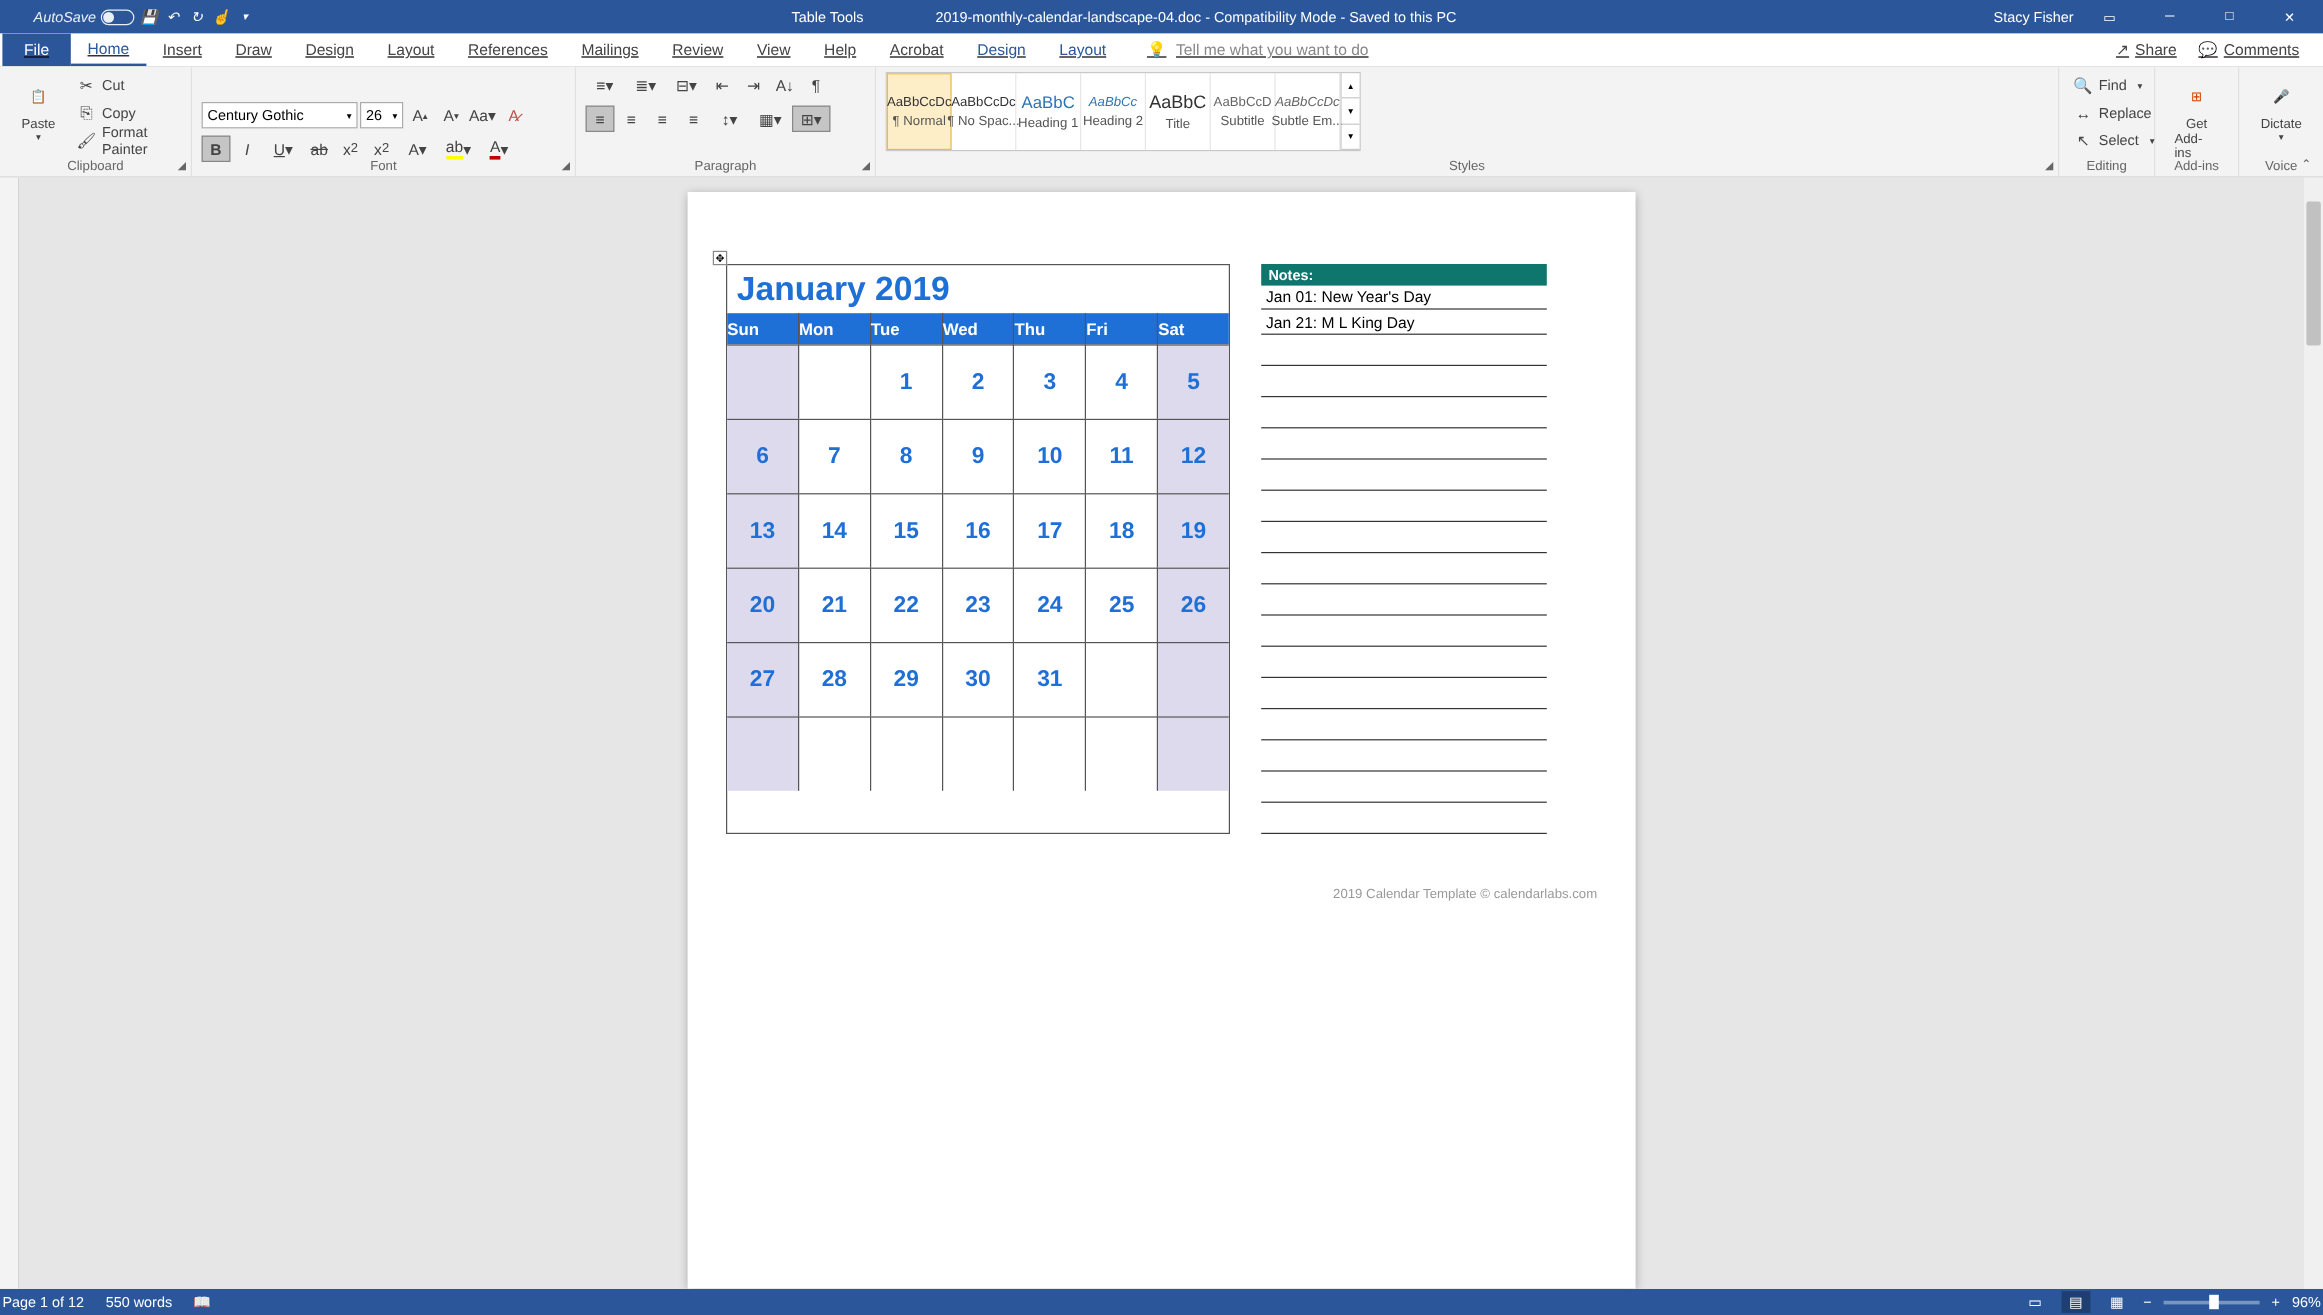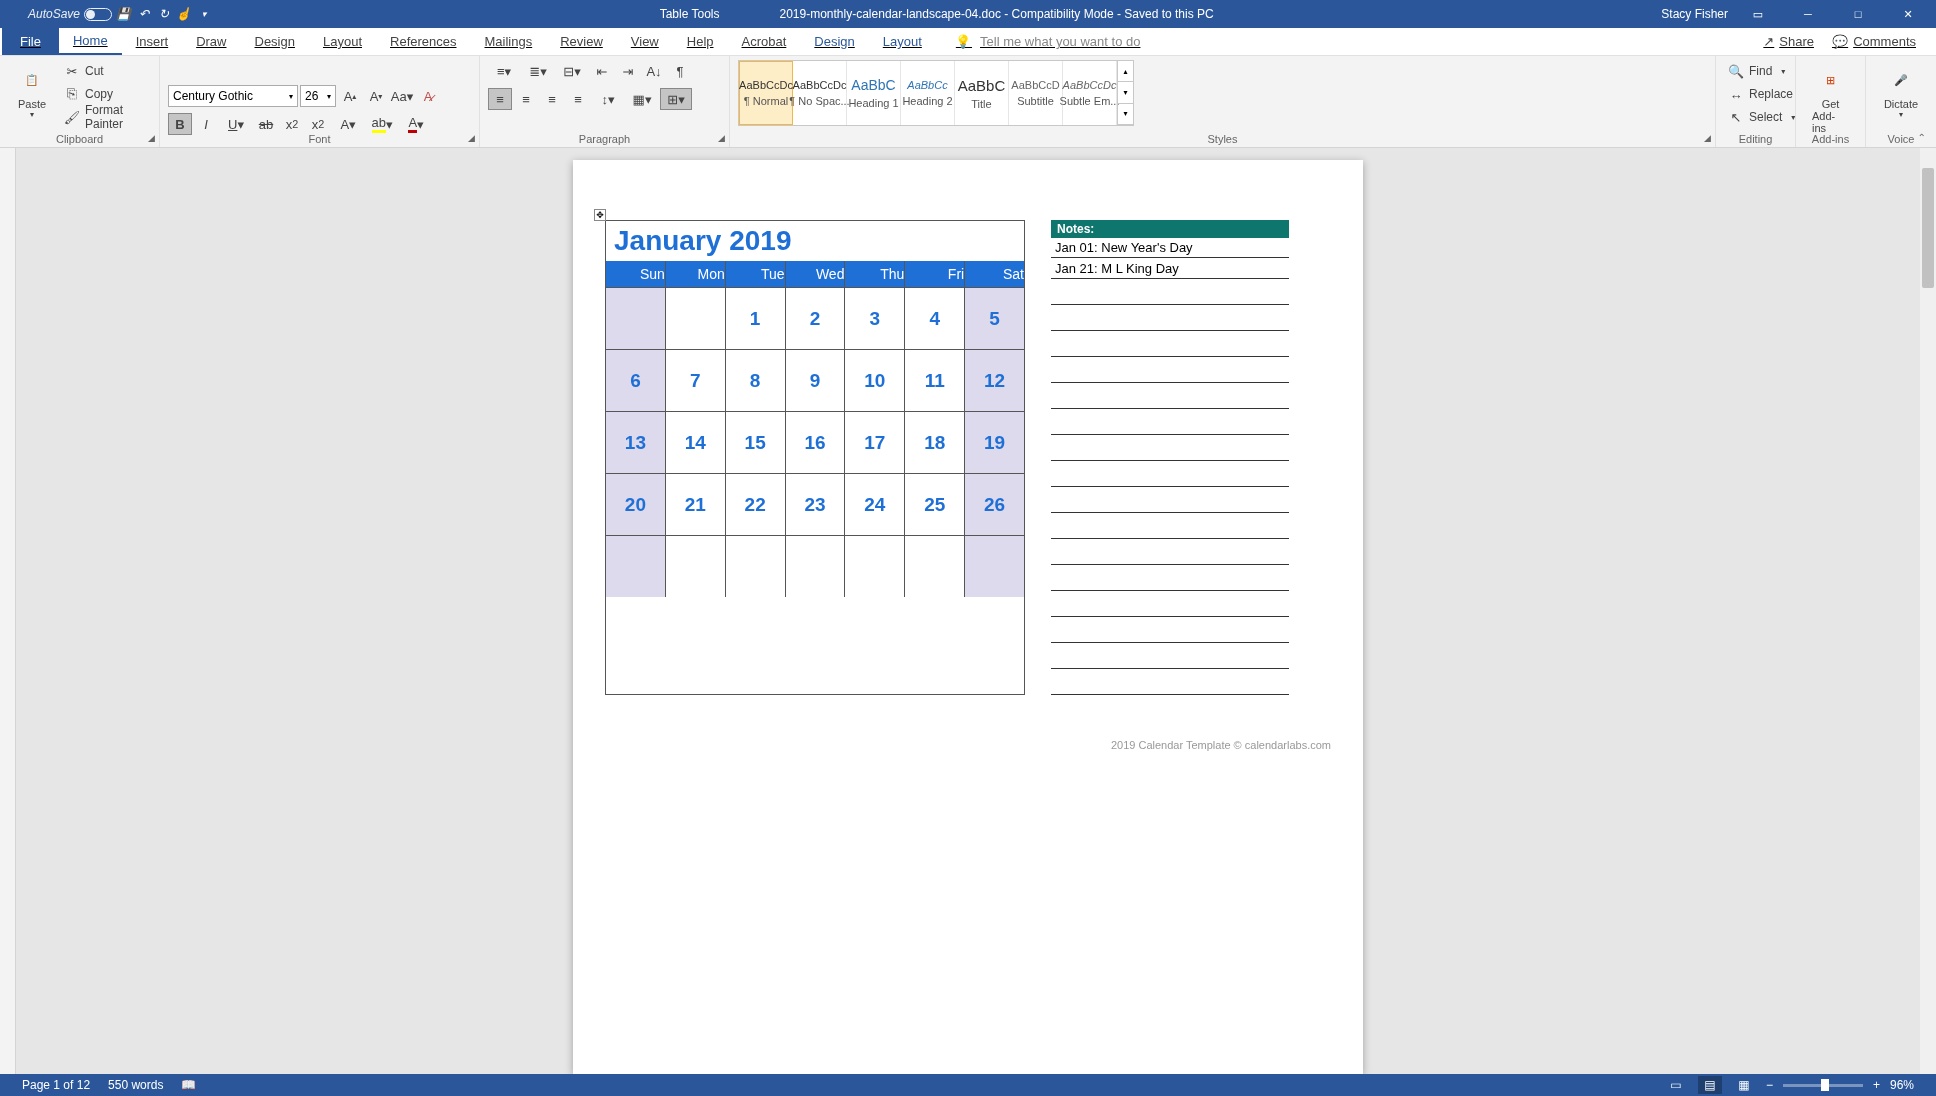--- a/index.html
+++ b/index.html
@@ -61,36 +61,36 @@
 .page { width: 790px; min-height: 612px; background: #fff; box-shadow: 0 2px 8px rgba(0,0,0,0.3); padding: 60px 32px 40px; position: relative; }
 .scroll-v { position: absolute; right: 0; top: 0; width: 16px; height: 100%; background: #f0f0f0; }
 .scroll-thumb { position: absolute; right: 2px; top: 20px; width: 12px; height: 120px; background: #c1c1c1; border-radius: 2px; }
 
 
 .doc-content { display: flex; gap: 26px; }
 .calendar { border: 1px solid #555; width: 420px; font-family: 'Century Gothic', sans-serif; position:relative; }
 .table-handle { position:absolute; left:-12px; top:-12px; width:12px;height:12px;border:1px solid #888;background:#fff;font-size:9px;display:flex;align-items:center;justify-content:center;}
 .cal-title { color: #1e6fd6; font-size: 28px; font-weight: bold; padding: 4px 8px; font-family: 'Century Gothic', sans-serif;}
 .cal-head { display: flex; background: #1e6fd6; }
-.cal-head div { flex: 1; text-align: right; color: #fff; font-weight: normal; padding: 5px 0; border-right: 1px solid #555; font-size: 14px;}
+.cal-head div { flex: 1; text-align: left; color: #fff; font-weight: bold; padding: 5px 0; border-right: 1px solid #555; font-size: 14px;}
 .cal-head div:last-child { border-right: none; }
 .cal-row { display: flex; height: 62px; }
 .cal-cell { flex: 1; border-top: 1px solid #555; border-right: 1px solid #555; display: flex; align-items: center; justify-content: center; font-size: 19px; font-weight: bold; color: #1e6fd6; font-family: 'Century Gothic', sans-serif; }
 .cal-cell:last-child { border-right: none; }
 .cal-cell.shade { background: #dedaed; }
 
 .notes-pane { width: 238px; font-family: 'Century Gothic', sans-serif; }
 .notes-head { background: #0f766e; color: #fff; font-weight: bold; padding: 2px 6px; font-size: 12px; }
 .note-line { border-bottom: 1px solid #333; font-size: 13px; padding: 2px 4px; min-height: 20px; margin-bottom: 1px;}
 .note-blank { border-bottom: 1px solid #333; height: 20px; margin-top: 6px; }
 
 .footer-credit { text-align: right; margin-top: 44px; font-size: 11px; color: #999; }
 
 
-.statusbar { height: 22px; background: #2b579a; color: #fff; display: flex; align-items: center; font-size: 12px; padding: 0 22px; }
+.statusbar { height: 22px; background: #2b579a; color: #fff; display: flex; align-items: center; font-size: 12px; padding: 0 2px; }
 .statusbar-left { display: flex; gap: 18px; }
 .statusbar-right { margin-left: auto; display: flex; align-items: center; gap: 10px; }
 .view-btn { width: 24px; height: 18px; display: flex; align-items: center; justify-content: center; cursor: pointer; }
 .view-btn.active { background: #1e3f6f; }
 .zoom-slider { width: 80px; height: 3px; background: #7a96c0; position: relative; }
 .zoom-handle { position: absolute; width: 8px; height: 12px; background: #fff; top: -5px; left: 38px; }
 </style>
 </head>
 <body>
 
@@ -371,20 +371,29 @@
             <div class="cal-row">
               <div class="cal-cell shade">20</div>
               <div class="cal-cell">21</div>
               <div class="cal-cell">22</div>
               <div class="cal-cell">23</div>
               <div class="cal-cell">24</div>
               <div class="cal-cell">25</div>
               <div class="cal-cell shade">26</div>
             </div>
             <div class="cal-row">
+              <div class="cal-cell shade">27</div>
+              <div class="cal-cell">28</div>
+              <div class="cal-cell">29</div>
+              <div class="cal-cell">30</div>
+              <div class="cal-cell">31</div>
+              <div class="cal-cell"></div>
+              <div class="cal-cell shade"></div>
+            </div>
+            <div class="cal-row">
               <div class="cal-cell shade"></div>
               <div class="cal-cell"></div>
               <div class="cal-cell"></div>
               <div class="cal-cell"></div>
               <div class="cal-cell"></div>
               <div class="cal-cell"></div>
               <div class="cal-cell shade"></div>
             </div>
           </div>
       </div>

